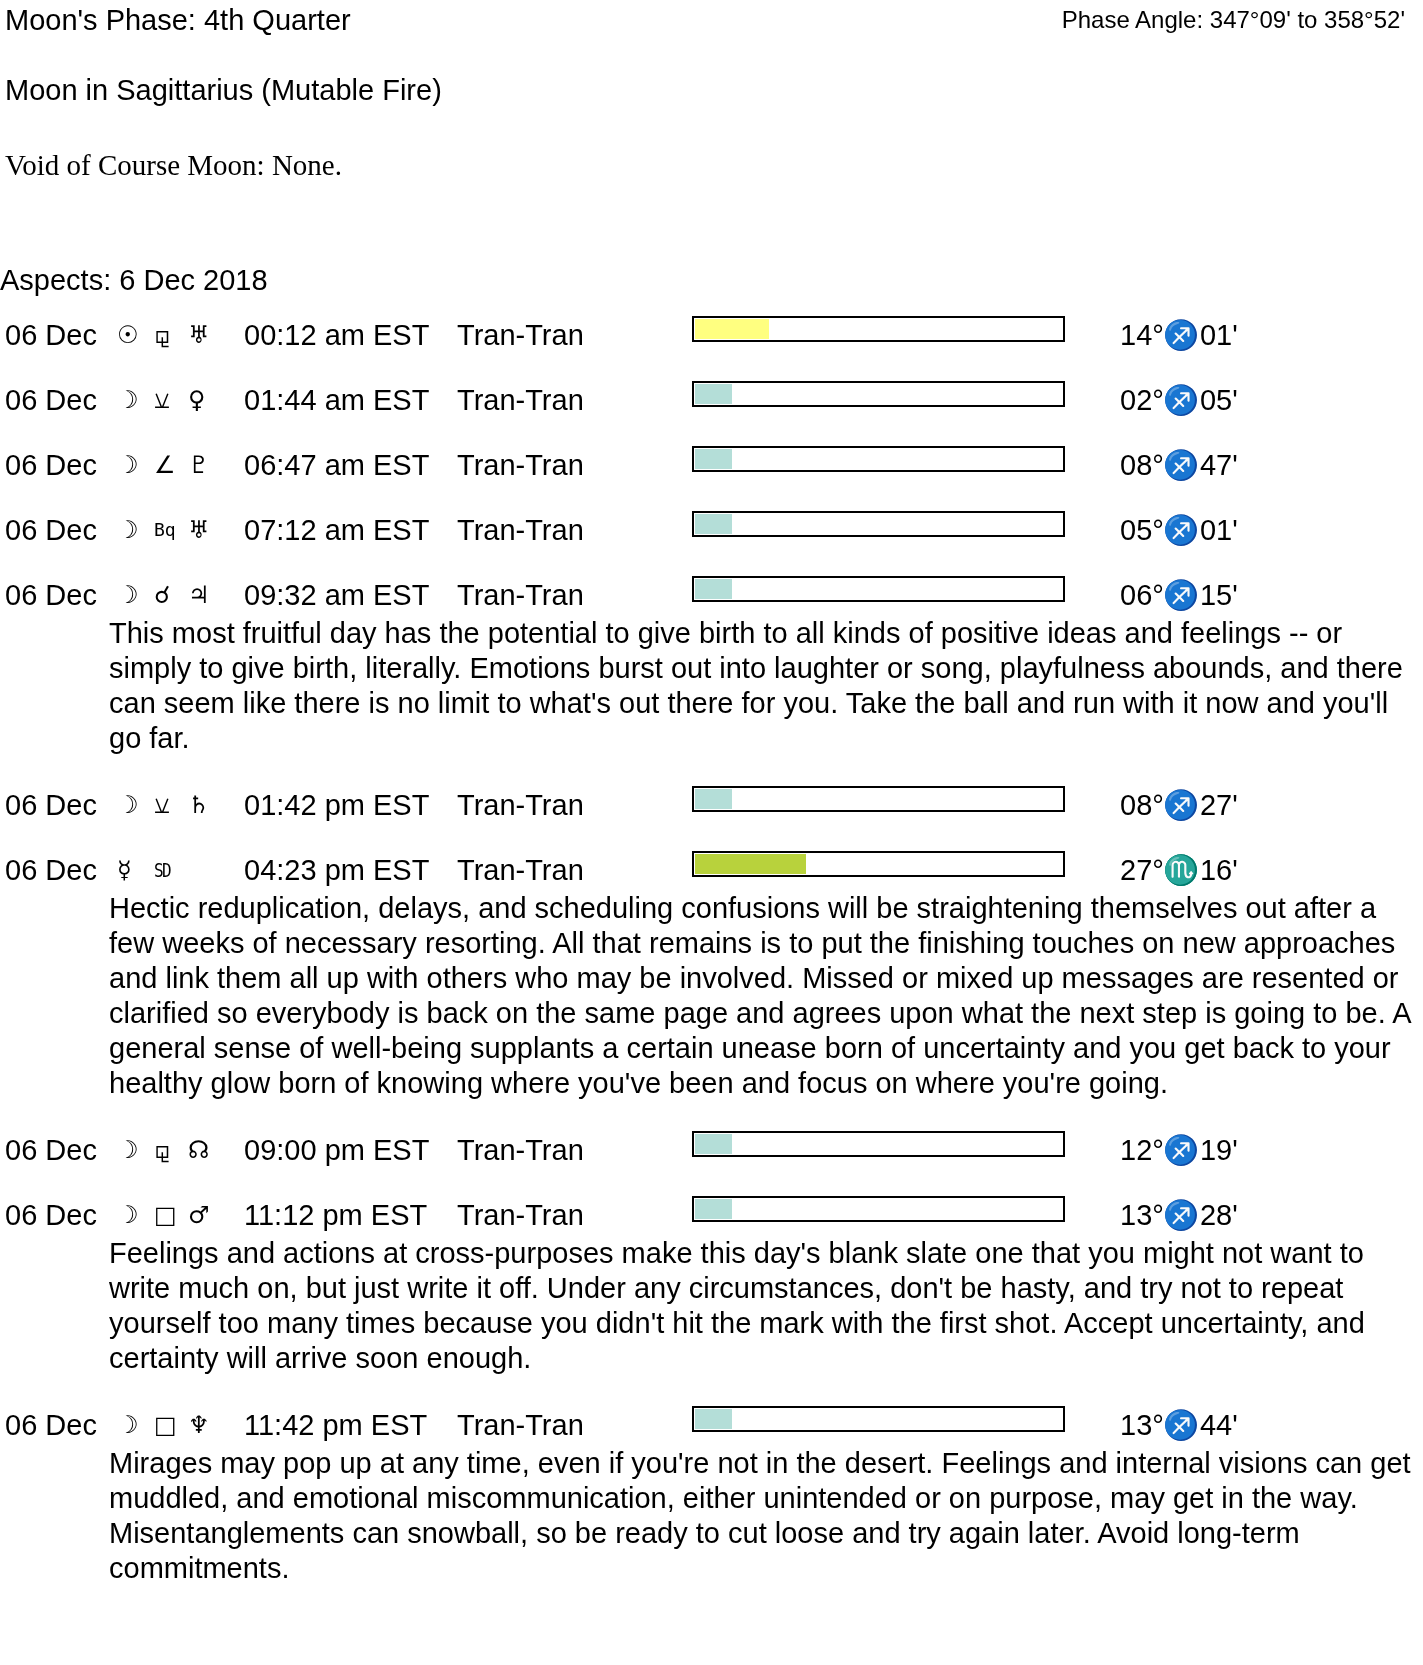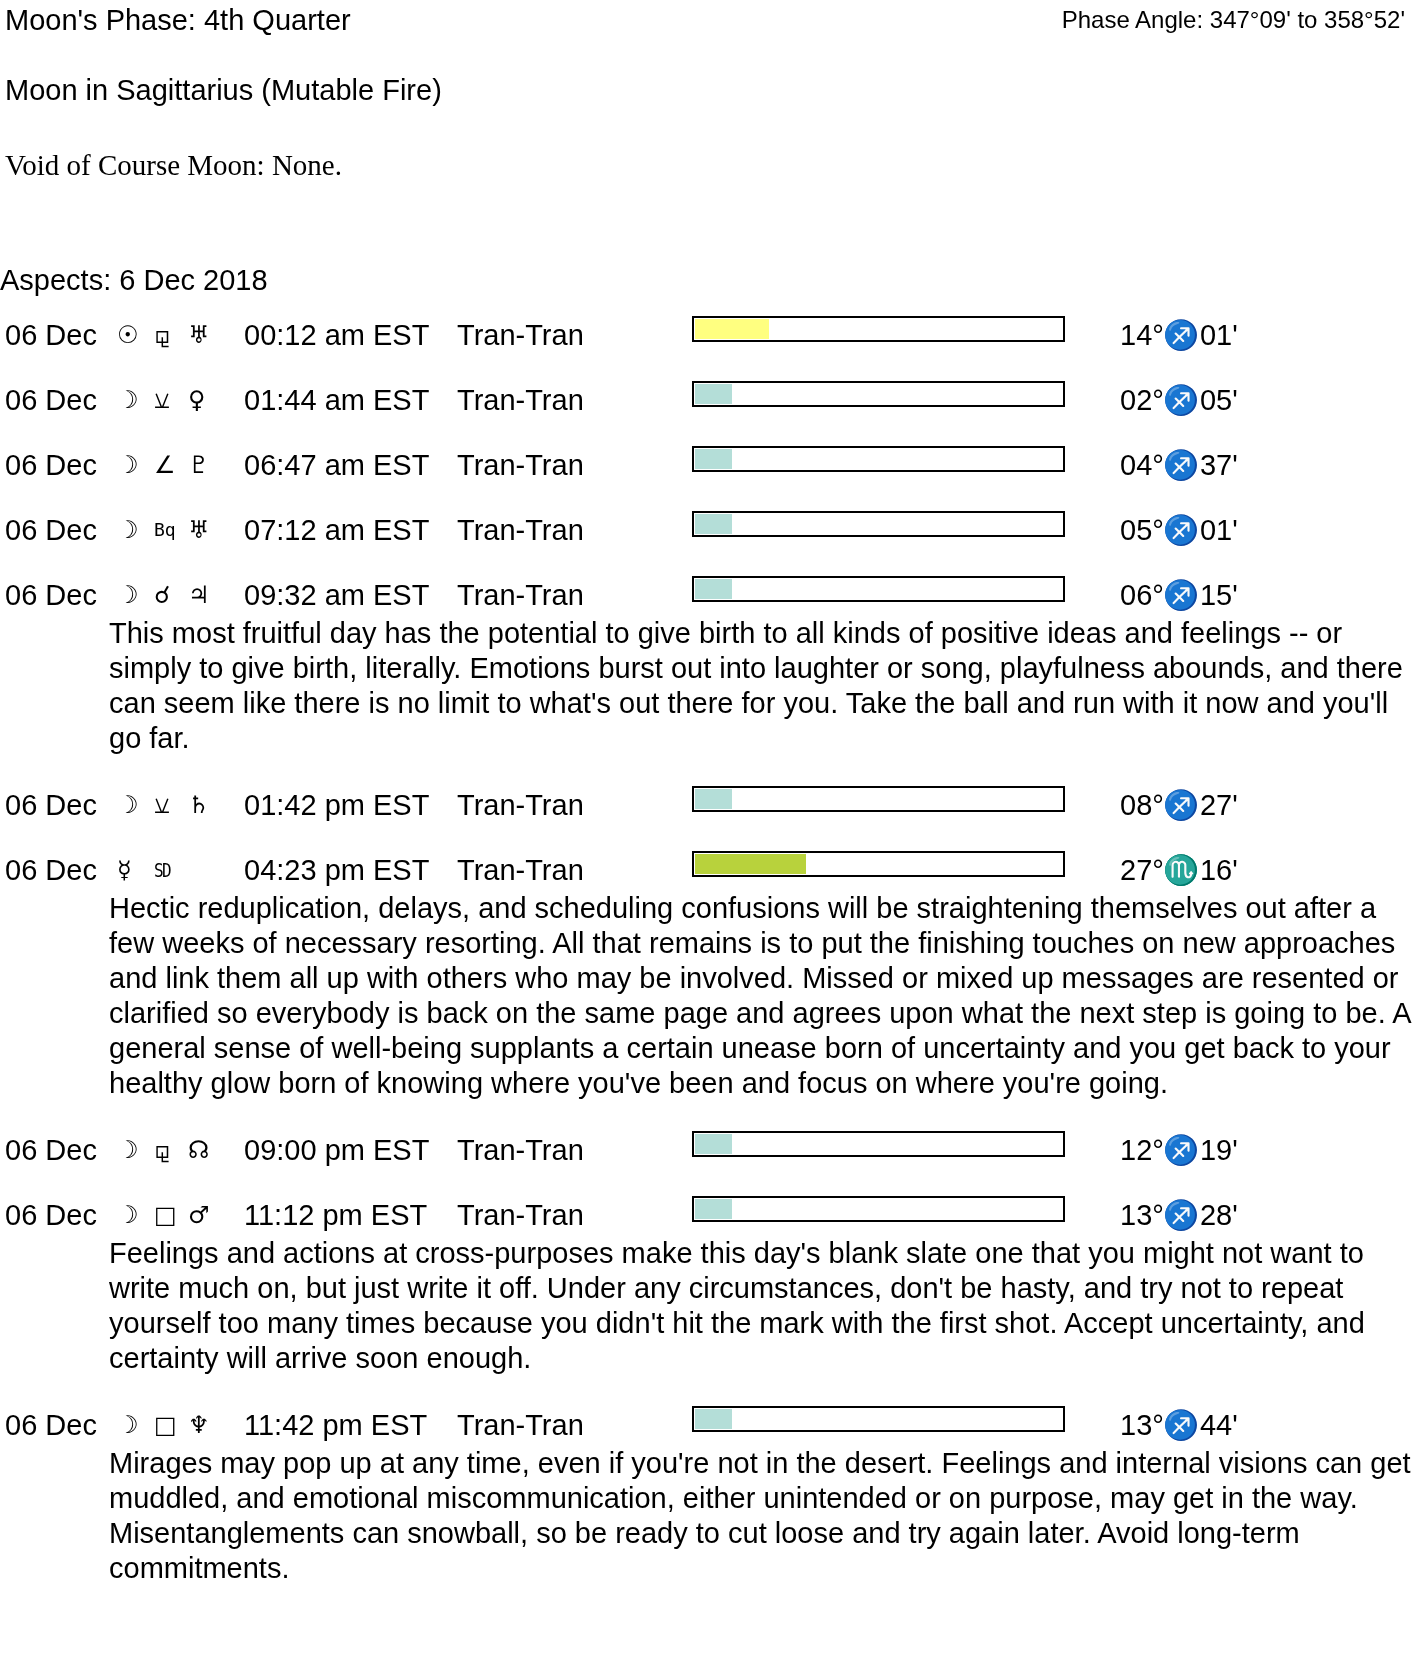--- a/index.html
+++ b/index.html
@@ -74,21 +74,21 @@
     <div class="row">
       <span class="c-date">06 Dec</span>
       <span class="c-glyph g1">☽</span>
       <span class="c-glyph g2">∠</span>
       <span class="c-glyph g3">♇</span>
       <span class="c-time">06:47 am EST</span>
       <span class="c-type">Tran-Tran</span>
       <span class="bar">
           <span class="fill" style="width: 36.9px; background: rgb(180, 222, 216);"></span>
         </span>
-      <span class="c-pos">04°♐37'</span>
+      <span class="c-pos">08°♐47'</span>
     </div>
 
   </div>
     <div class="entry" style="margin-bottom: 27px;">
     <div class="row">
       <span class="c-date">06 Dec</span>
       <span class="c-glyph g1">☽</span>
       <span class="c-glyph g2" style="font-size: 18px; font-family: &quot;DejaVu Sans Mono&quot;, monospace;">Bq</span>
       <span class="c-glyph g3">♅</span>
       <span class="c-time">07:12 am EST</span>

